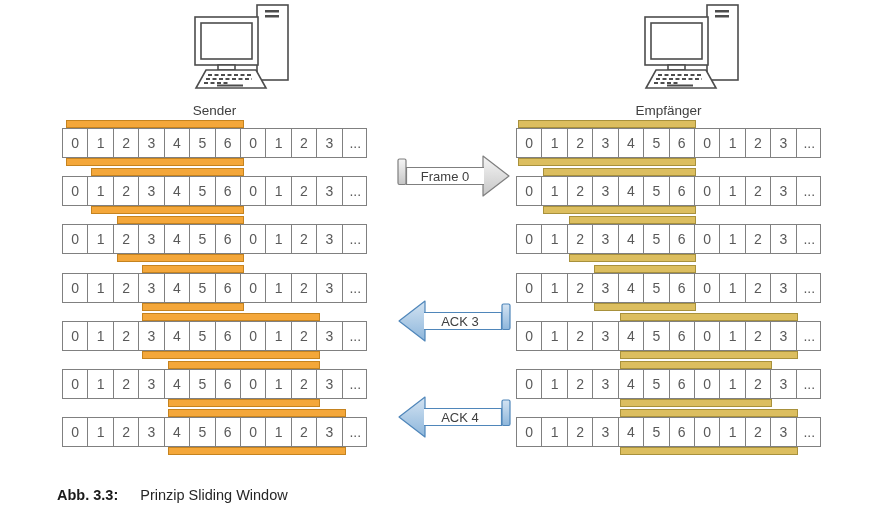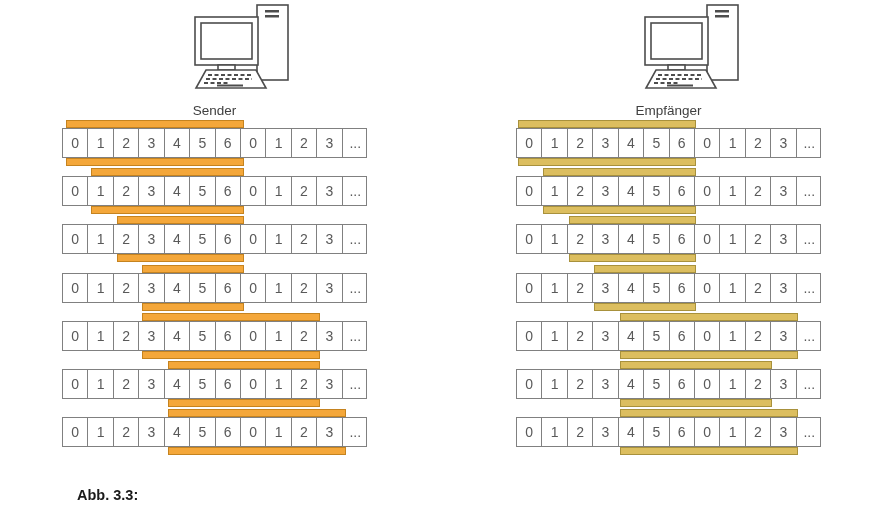--- a/index.html
+++ b/index.html
@@ -19,21 +19,21 @@
     border-right:1px solid #808080;
     text-align:center;line-height:29px;font-size:14px;color:#595959;
   }
   .cell.last{border-right:none;}
   .bar{position:absolute;box-sizing:border-box;border:1px solid;}
   .arrow{position:absolute;}
   .arrow text{font-family:"Liberation Sans",sans-serif;font-size:13px;fill:#404040;}
   .pc{position:absolute;width:114px;height:88px;}
   .caption{
     position:absolute;left:57px;top:487px;font-size:14.5px;color:#1a1a1a;
-    display:flex;align-items:baseline;margin-left:20px;
+    display:flex;align-items:baseline;
   }
   .caption .cap-label{font-weight:bold;}
   .caption .cap-text{margin-left:22px;color:#262626;}
   #griddefs{position:absolute;width:0;height:0;}
 </style>
 </head>
 <body>
 
 <div id="stage">
 
@@ -80,20 +80,21 @@
       <path d="M11,79 h26" stroke-width="2" stroke-dasharray="4 2.5" fill="none"></path>
       <path d="M24,81.5 h26" stroke-width="2" fill="none"></path>
     </g>
   </svg>
 
   <div class="col-label" style="left:62px">Sender</div>
   <div class="col-label" style="left:516px">Empfänger</div>
 
   <div class="caption">
     <span class="cap-label">Abb. 3.3:</span>
+    <span class="cap-text">Prinzip Sliding Window</span>
   </div>
 <div class="seqrow" style="left: 62px; top: 128px; width: 305.04px; height: 30px;">
       <div class="cell" style="left: 0px; width: 25.42px;">0</div>
       <div class="cell" style="left: 25.42px; width: 25.42px;">1</div>
       <div class="cell" style="left: 50.84px; width: 25.42px;">2</div>
       <div class="cell" style="left: 76.26px; width: 25.42px;">3</div>
       <div class="cell" style="left: 101.68px; width: 25.42px;">4</div>
       <div class="cell" style="left: 127.1px; width: 25.42px;">5</div>
       <div class="cell" style="left: 152.52px; width: 25.42px;">6</div>
       <div class="cell" style="left: 177.94px; width: 25.42px;">0</div>
@@ -305,13 +306,31 @@
       <div class="cell" style="left: 127.1px; width: 25.42px;">5</div>
       <div class="cell" style="left: 152.52px; width: 25.42px;">6</div>
       <div class="cell" style="left: 177.94px; width: 25.42px;">0</div>
       <div class="cell" style="left: 203.36px; width: 25.42px;">1</div>
       <div class="cell" style="left: 228.78px; width: 25.42px;">2</div>
       <div class="cell" style="left: 254.2px; width: 25.42px;">3</div>
       <div class="cell last" style="left: 279.62px; width: 25.42px;">...</div>
     </div>
     <div class="bar" style="left: 619.68px; top: 409.2px; width: 177.94px; height: 8px; background: rgb(220, 190, 95); border-color: rgb(168, 145, 60);"></div>
     <div class="bar" style="left: 619.68px; top: 447.2px; width: 177.94px; height: 8px; background: rgb(220, 190, 95); border-color: rgb(168, 145, 60);"></div>
+    <div class="arrow" style="left: 397px; top: 154.2px; width: 114px; height: 44px;"><svg width="114" height="44" viewBox="0 0 114 44">
+        <polygon points="86,2 112,22 86,42" fill="url(#gradFrame)" stroke="#7f7f7f" stroke-width="1.2" stroke-linejoin="round"></polygon>
+        <path d="M87,13.5 L9.5,13.5 L9.5,30.5 L87,30.5" fill="#ffffff" stroke="#7f7f7f" stroke-width="1.2"></path>
+        <rect x="1" y="5" width="8" height="25.5" rx="1.5" fill="url(#gradFrame)" stroke="#7f7f7f" stroke-width="1.2"></rect>
+        <text x="48" y="27" text-anchor="middle">Frame 0</text>
+      </svg></div>
+    <div class="arrow" style="left: 397px; top: 298.8px; width: 114px; height: 44px;"><svg width="114" height="44" viewBox="0 0 114 44">
+        <polygon points="28,2 2,22 28,42" fill="url(#gradAck)" stroke="#4f86ba" stroke-width="1.2" stroke-linejoin="round"></polygon>
+        <path d="M27,13.5 L104.5,13.5 L104.5,30.5 L27,30.5" fill="#ffffff" stroke="#4f86ba" stroke-width="1.2"></path>
+        <rect x="105" y="5" width="8" height="25.5" rx="1.5" fill="url(#gradAck)" stroke="#4f86ba" stroke-width="1.2"></rect>
+        <text x="63" y="27" text-anchor="middle">ACK 3</text>
+      </svg></div>
+    <div class="arrow" style="left: 397px; top: 395.2px; width: 114px; height: 44px;"><svg width="114" height="44" viewBox="0 0 114 44">
+        <polygon points="28,2 2,22 28,42" fill="url(#gradAck)" stroke="#4f86ba" stroke-width="1.2" stroke-linejoin="round"></polygon>
+        <path d="M27,13.5 L104.5,13.5 L104.5,30.5 L27,30.5" fill="#ffffff" stroke="#4f86ba" stroke-width="1.2"></path>
+        <rect x="105" y="5" width="8" height="25.5" rx="1.5" fill="url(#gradAck)" stroke="#4f86ba" stroke-width="1.2"></rect>
+        <text x="63" y="27" text-anchor="middle">ACK 4</text>
+      </svg></div>
   </div>
 
 </body></html>

